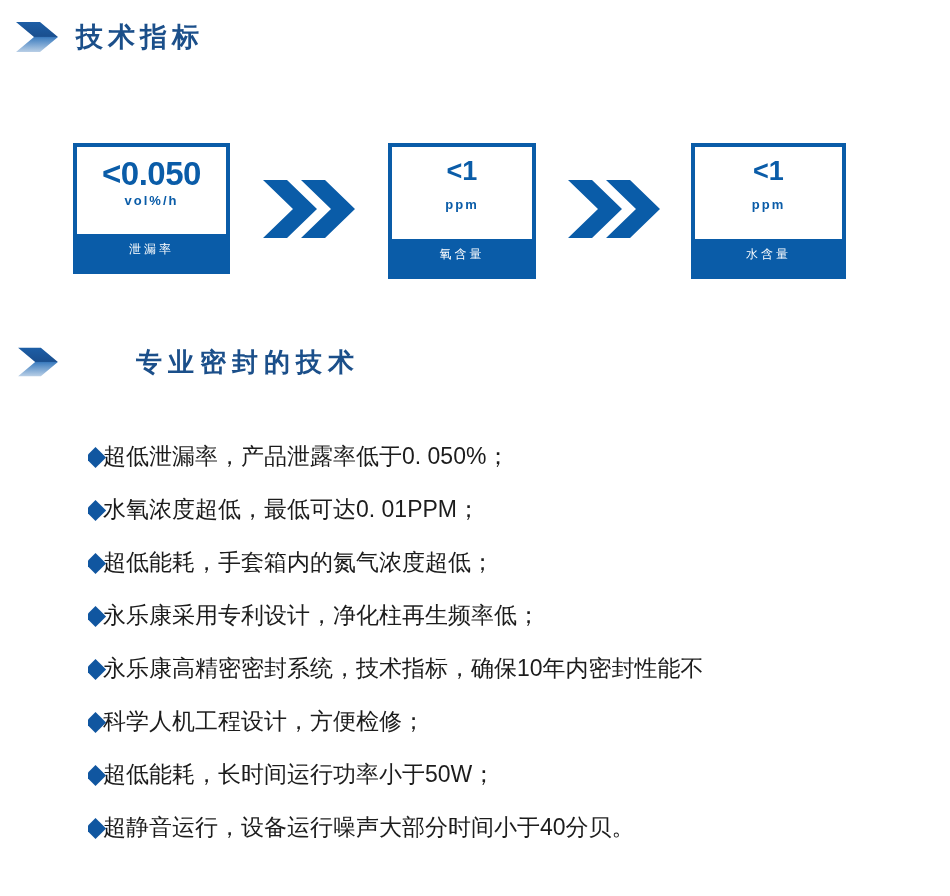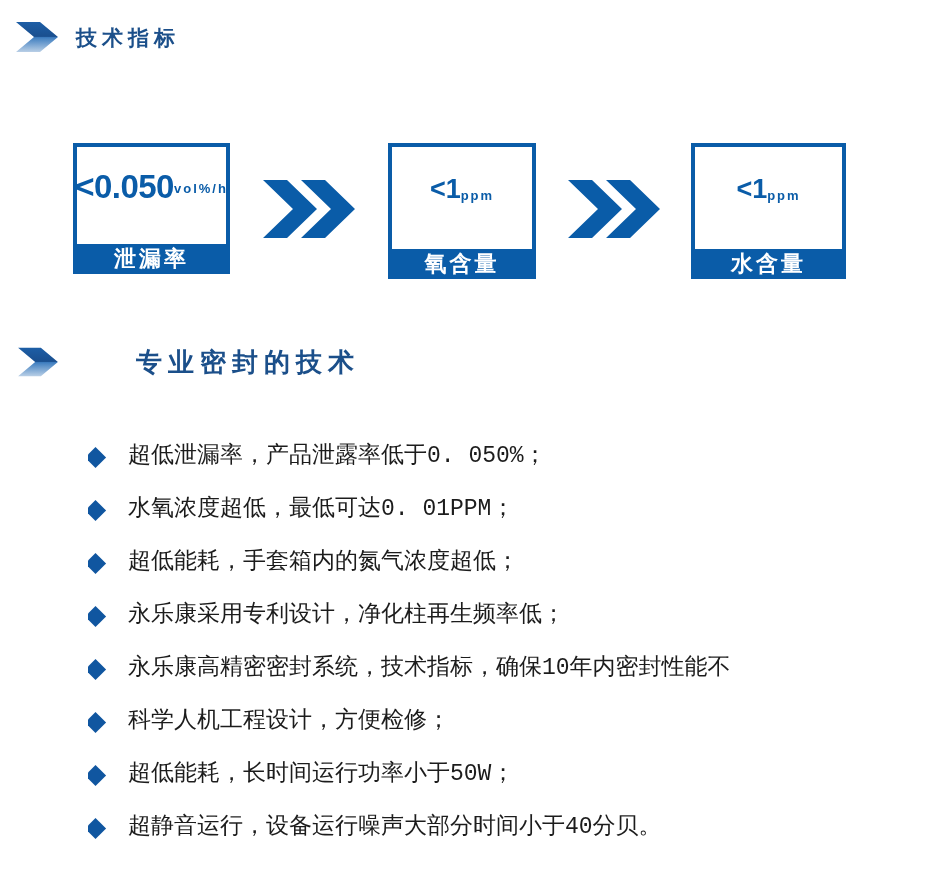--- a/index.html
+++ b/index.html
@@ -38,21 +38,21 @@
   .sh-2 .hdr-arrow { width: 44px; height: 36px; }
 
   .hdr-title {
     font-size: 27px;
     font-weight: bold;
     color: #1b4f8a;
     letter-spacing: 5px;
     white-space: nowrap;
     line-height: 1;
   }
-  .sh-1 .hdr-title { margin-left: 16px; font-size: 21px; }
+  .sh-1 .hdr-title { margin-left: 16px; font-size: 27px; }
   .sh-2 .hdr-title { margin-left: 76px; font-size: 26px; letter-spacing: 6px; }
 
   
   .metrics-row {
     position: absolute;
     left: 73px;
     top: 143px;
     width: 820px;
     height: 140px;
     display: flex;
@@ -67,21 +67,21 @@
     flex-direction: column;
     flex: 0 0 auto;
   }
   .metric-box.mb-1 { width: 157px; height: 131px; }
   .metric-box.mb-2 { width: 148px; height: 136px; }
   .metric-box.mb-3 { width: 155px; height: 136px; }
 
   .metric-top {
     flex: 1 1 auto;
     display: flex;
-    flex-direction: row;
+    flex-direction: column;
     align-items: center;
     justify-content: center;
     background: #ffffff;
     padding-bottom: 18px;
   }
 
   .metric-value {
     color: #0a5ca8;
     font-weight: bold;
     line-height: 1;
@@ -97,26 +97,26 @@
     line-height: 1;
     white-space: nowrap;
   }
   .mb-1 .metric-unit { font-size: 13px; letter-spacing: 2px; margin-top: 4px; }
   .mb-2 .metric-unit { font-size: 13px; letter-spacing: 2px; margin-top: 13px; }
   .mb-3 .metric-unit { font-size: 13px; letter-spacing: 2px; margin-top: 13px; }
 
   .metric-label {
     background: #0a5ca8;
     color: #ffffff;
-    font-size: 22px;
-    font-weight: bold;
+    font-size: 12px;
+    font-weight: normal;
     letter-spacing: 3px;
     text-align: center;
     line-height: 30px;
-    height: 30px;
+    height: 40px;
     white-space: nowrap;
     margin: 0 -4px -4px -4px;
   }
 
   .chev-gap {
     flex: 0 0 auto;
     display: flex;
     align-items: center;
     justify-content: center;
     height: 131px;
@@ -146,25 +146,24 @@
     flex: 0 0 auto;
     width: 15px;
     height: 15px;
     background: #1056a0;
     transform: rotate(45deg);
     margin-top: 12px;
     margin-right: 0;
   }
 
   .feature-text {
-    margin-left: 25px;
     font-size: 23px;
     color: #1c1c1c;
     line-height: 36px;
-    font-family: Liberation Mono, monospace;
+    font-family: Liberation Sans, sans-serif;
     white-space: nowrap;
   }
 </style>
 </head>
 <body>
 
 <div class="page">
 
   <div class="section-header sh-1">
     <svg class="hdr-arrow" viewBox="0 0 46 38">

